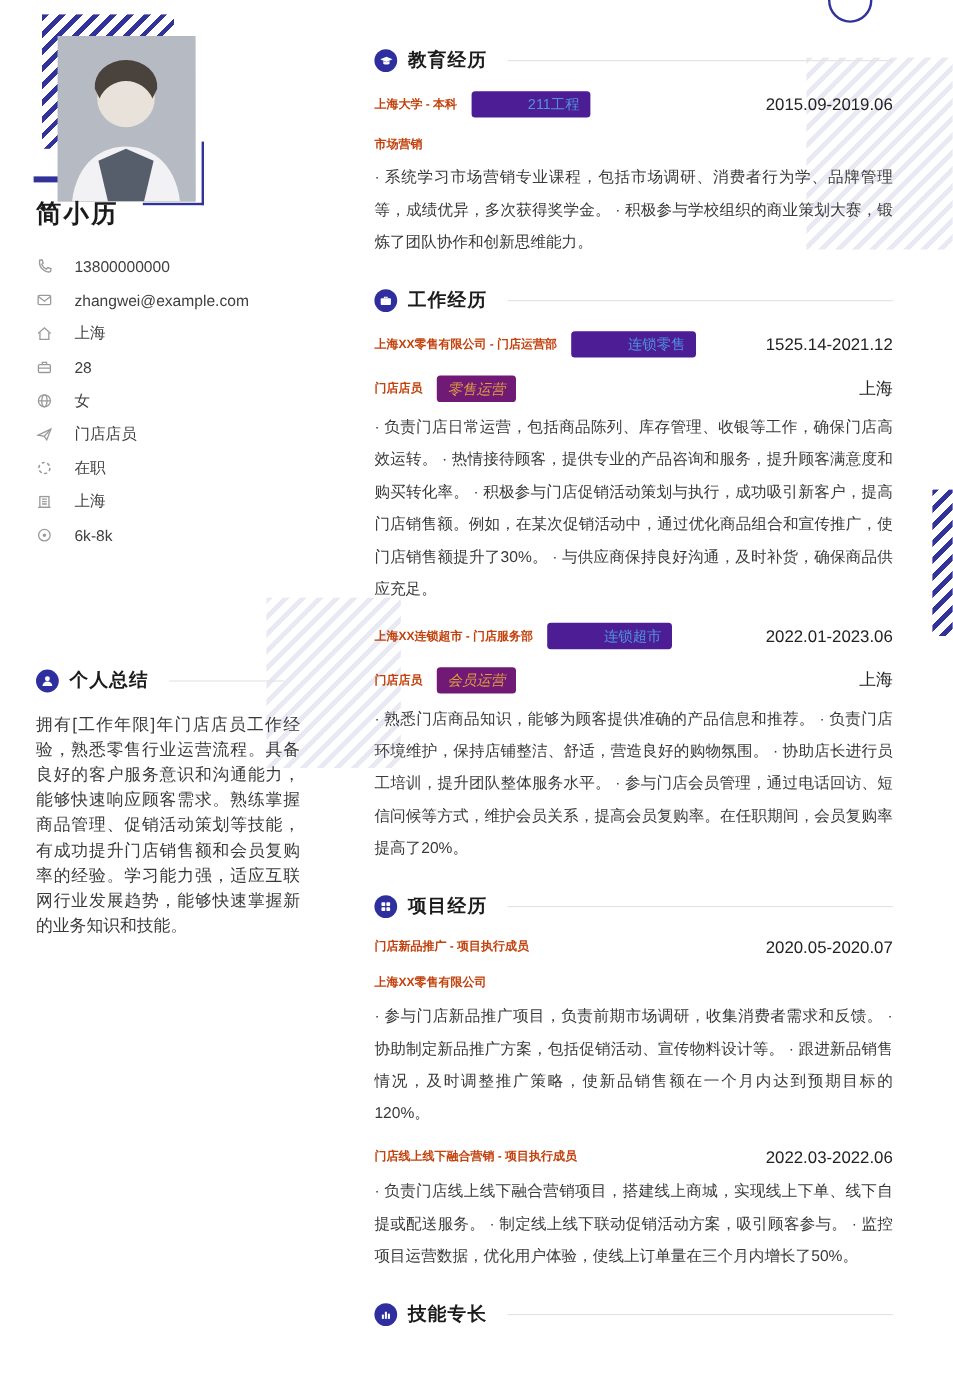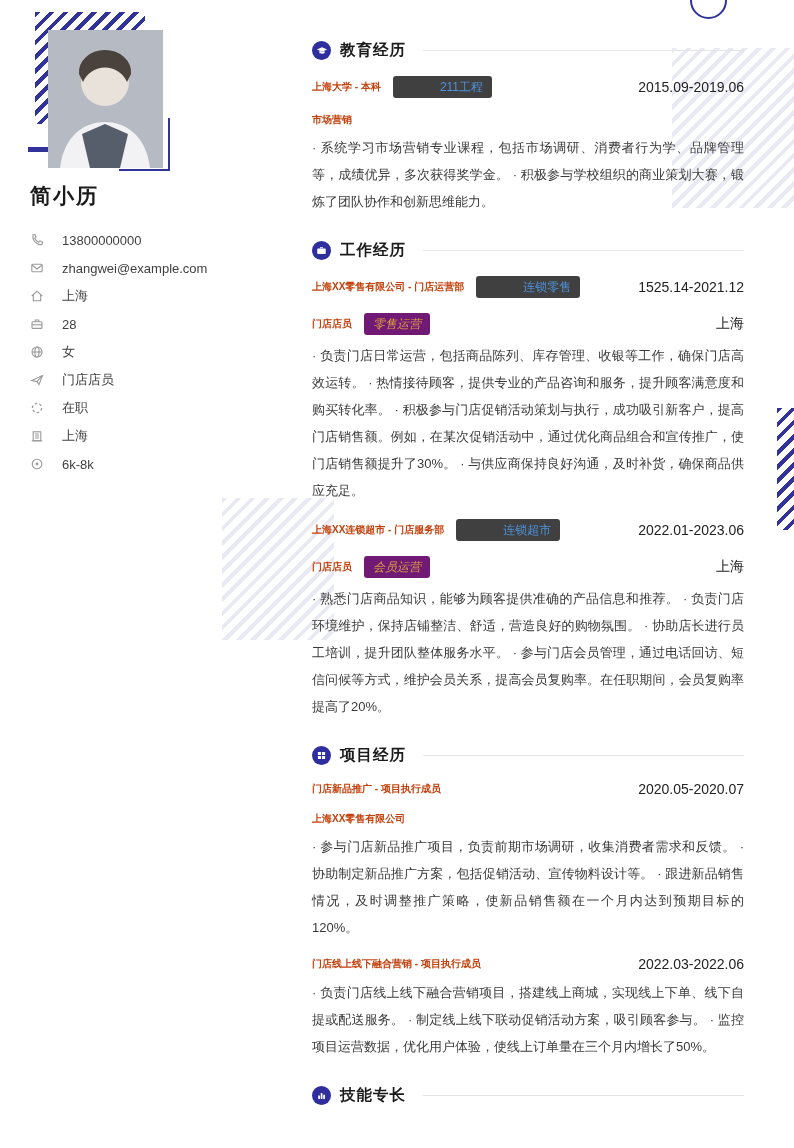--- a/index.html
+++ b/index.html
@@ -19,21 +19,21 @@
   .circle-tr { position:absolute; left:690px; top:-18px; width:37px; height:37px;
     border:2px solid #32329b; border-radius:50%; }
   .photo { position:absolute; left:48px; top:30px; width:115px; height:138px; z-index:2;
     background:linear-gradient(#c6cad1,#aeb3bb); overflow:hidden; }
   .photo svg { display:block; }
   .photo-dash { position:absolute; left:28px; top:147px; width:20px; height:5px; background:#32329b; z-index:3; }
   .photo-bracket { position:absolute; left:119px; top:118px; width:51px; height:53px;
     border-right:2.5px solid #32329b; border-bottom:2.5px solid #32329b; z-index:1; }
 
   
-  .sidebar { position:absolute; left:30px; top:182px; width:236px; z-index:4; }
+  .sidebar { position:absolute; left:30px; top:164px; width:236px; z-index:4; }
   .name { font-size:21px; font-weight:bold; color:#1a1a1a; letter-spacing:2px; }
   .contacts { list-style:none; margin-top:23px; }
   .contacts li { display:flex; align-items:center; gap:18px; margin-bottom:14px; height:14px; }
   .contacts li svg { flex:0 0 14px; }
   .contacts li span { font-size:13px; color:#3f3f3f; }
   .summary { margin-top:104px; }
   .summary-text { margin-top:15px; width:220px; font-size:14px; line-height:21px;
     color:#3a3a3a; text-align:justify; }
 
   
@@ -44,21 +44,21 @@
   .sec-head .rule { flex:1; height:1px; background:#e4e4e4; margin-left:8px; }
 
   
   .main { position:absolute; left:312px; top:40px; width:432px; z-index:4; }
   .section { margin-bottom:25px; }
   .erow { display:flex; align-items:center; margin-top:15px; }
   .erow .grow { flex:1; }
   .bold14 { font-size:10px; font-weight:bold; color:#c2410c; }
   .date { font-size:14px; font-weight:normal; color:#222; white-space:nowrap; }
   .tag { display:inline-block; font-size:12px; padding:2.5px 9px; border-radius:3px; margin-left:12px; }
-  .tag.blue { background:#404040; color:#4e93dc;padding-left:47px; }
+  .tag.blue { background:#4c1d95; color:#4e93dc;padding-left:47px; }
   .tag.orange { background:#701a75; color:#dfa040;font-style:italic; }
   .desc { margin-top:7px; font-size:13px; line-height:27px; color:#3a3a3a; text-align:justify; }
 </style>
 </head>
 <body>
 
 <div class="page">
 
   <div class="stripe-dark-tl"></div>
   <div class="stripe-light-tr"></div>
@@ -141,20 +141,33 @@
       </li>
       <li>
         <svg width="14" height="14" viewBox="0 0 14 14" fill="none" stroke="#9a9a9a" stroke-width="1.1">
             <circle cx="7" cy="7" r="4.8"></circle>
             <circle cx="7" cy="7" r="1.4" fill="#9a9a9a" stroke="none"></circle>
           </svg>
         <span>6k-8k</span>
       </li>
     </ul>
 
+    <div class="summary">
+      <div class="sec-head">
+        <span class="badge">
+          <svg width="11" height="11" viewBox="0 0 14 14" fill="#fff">
+              <circle cx="7" cy="4.6" r="2.6"></circle>
+              <path d="M1.8 12.2 a5.2 4.6 0 0 1 10.4 0z"></path>
+            </svg>
+        </span>
+        <span class="t">个人总结</span>
+        <span class="rule" style="max-width:96px"></span>
+      </div>
+      <div class="summary-text">拥有[工作年限]年门店店员工作经验，熟悉零售行业运营流程。具备良好的客户服务意识和沟通能力，能够快速响应顾客需求。熟练掌握商品管理、促销活动策划等技能，有成功提升门店销售额和会员复购率的经验。学习能力强，适应互联网行业发展趋势，能够快速掌握新的业务知识和技能。</div>
+    </div>
   </div>
 
   <div class="main">
 
     <div class="section">
       <div class="sec-head">
         <span class="badge">
           <svg width="12" height="12" viewBox="0 0 14 14" fill="#fff">
               <path d="M7 2.6 L13 5.2 L7 7.8 L1 5.2 Z"></path>
               <path d="M4 6.8 V9.4 C4 10.4 10 10.4 10 9.4 V6.8 L7 8.1 Z"></path>

